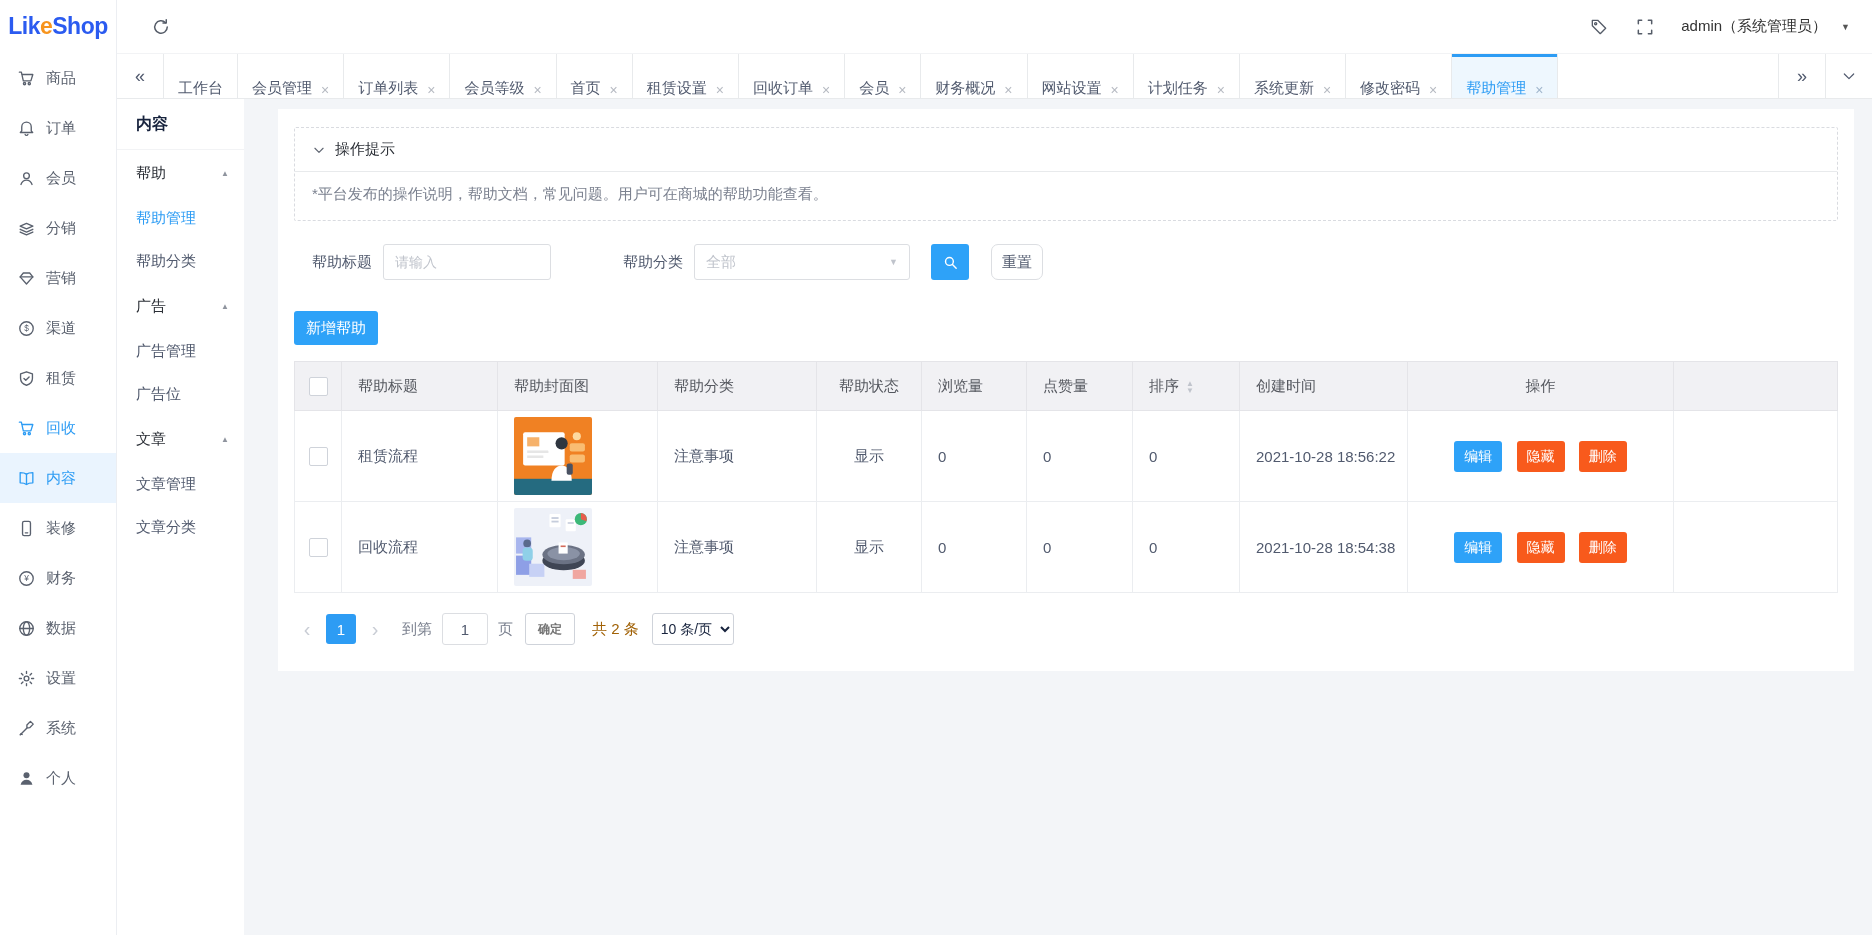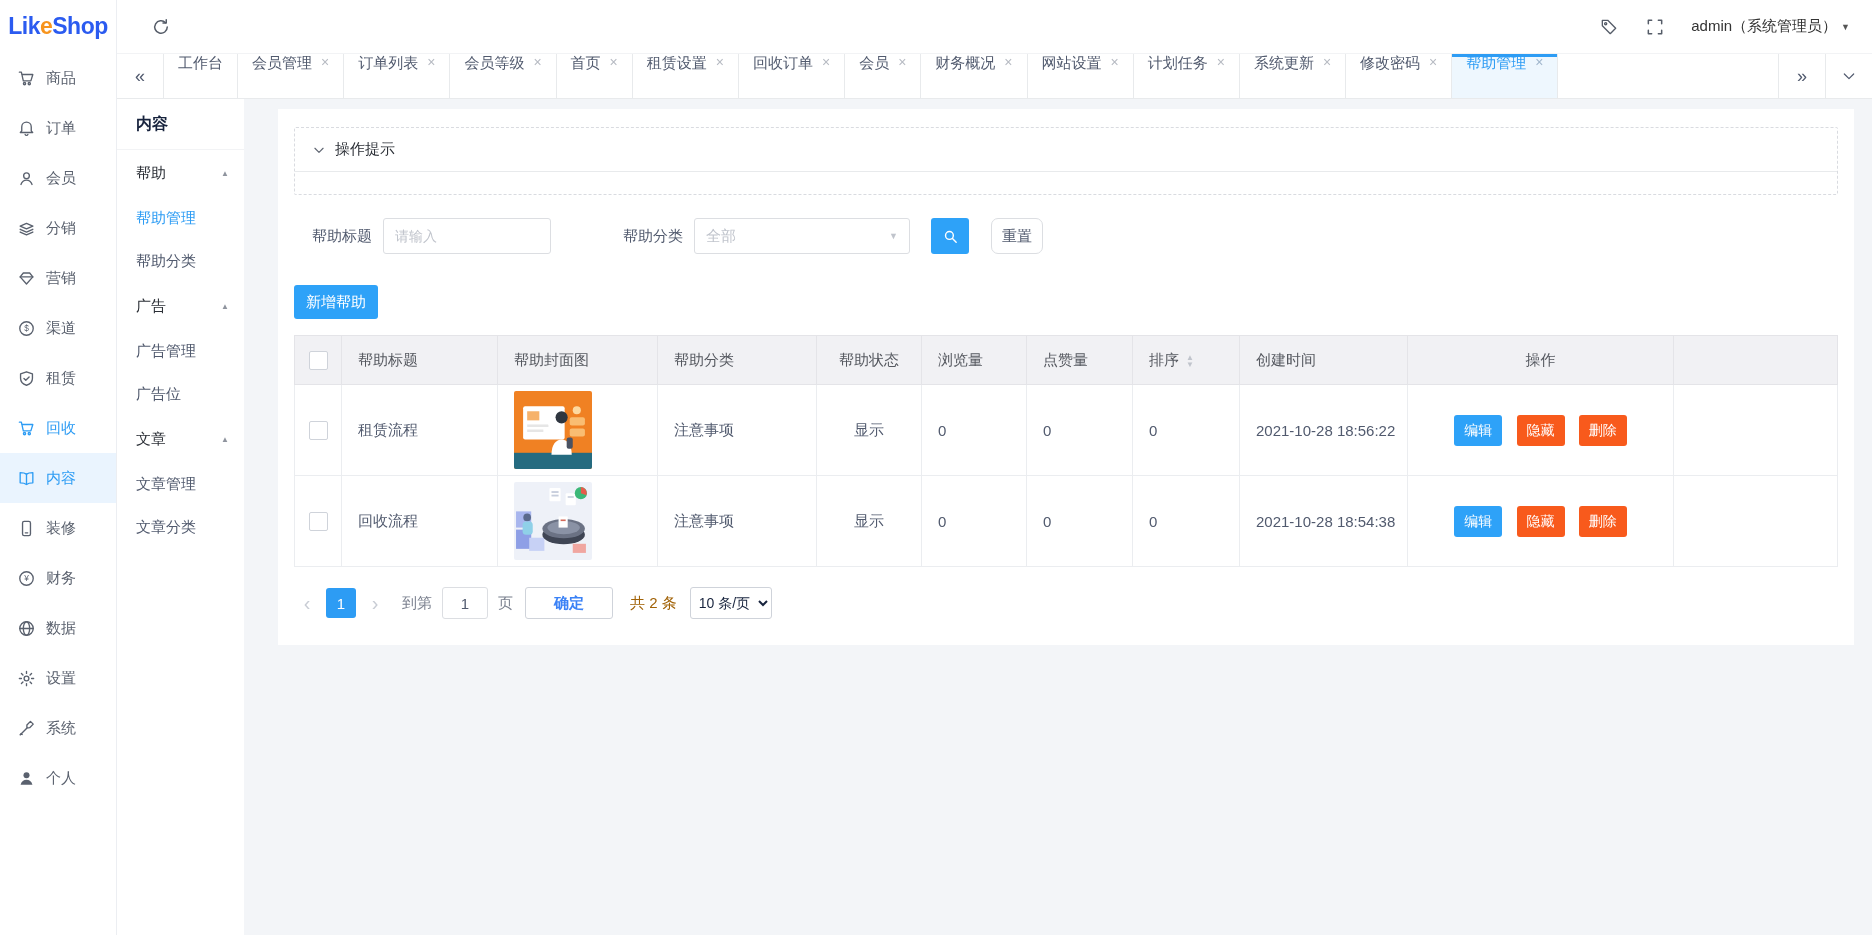--- a/index.html
+++ b/index.html
@@ -11,28 +11,28 @@
   .logo{height:53px;display:flex;align-items:center;justify-content:center;font-size:23px;font-weight:800;letter-spacing:-.5px}
   .logo .b{color:#2b5bf0}.logo .o{color:#f7941d}
   .nav1-item{height:50px;display:flex;align-items:center;padding-left:17px;gap:10px;font-size:15px;color:#5a616e;cursor:pointer}
   .nav1-item.hl{color:#2d9cf4}
   .nav1-item.active{color:#2d9cf4;background:#eaf4fe}
   
   .right{flex:1;display:flex;flex-direction:column;min-width:0}
   .topbar{height:53px;background:#fff;display:flex;align-items:center;padding:0 22px 0 34px;gap:26px;border-bottom:1px solid #f2f3f5}
   .topbar .sp{flex:1}
   .tico{width:20px;height:20px;color:#555c68;cursor:pointer}
-  .user{font-size:15px;color:#333;display:flex;align-items:center;gap:4px;cursor:pointer}
+  .user{font-size:15px;color:#333;display:flex;align-items:center;gap:14px;cursor:pointer}
   .ucaret{font-size:9px;color:#555}
   
   .tabbar{height:44px;background:#fff;border-bottom:1px solid #e8eaec;display:flex;align-items:stretch;flex-shrink:0}
   .tcol{width:46px;display:flex;align-items:center;justify-content:center;border-right:1px solid #e8eaec;font-size:18px;color:#515a6e;cursor:pointer}
   .tcor{border-right:none;border-left:1px solid #e8eaec}
   .tabs{display:flex;flex:1;overflow:hidden}
-  .tab{display:flex;align-items:flex-start;padding:0 14px;border-right:1px solid #e8eaec;font-size:15px;color:#515a6e;cursor:pointer;white-space:nowrap}
+  .tab{display:flex;align-items:flex-end;padding:0 14px;border-right:1px solid #e8eaec;font-size:15px;color:#515a6e;cursor:pointer;white-space:nowrap}
   .tab .x{margin-left:9px;color:#b6bac2;font-size:14px}
   .tab.active{background:#eef7fe;color:#2d9cf4;box-shadow:inset 0 3px 0 #2d9cf4}
   .tab.active .x{color:#a0b6cc}
   .chev{width:16px;height:16px;color:#515a6e}
   
   .contentrow{flex:1;display:flex;min-height:0;background:#f3f5f8}
   .sb2{width:127px;background:#fff;flex-shrink:0}
   .s2title{height:50px;display:flex;align-items:center;padding-left:19px;font-size:16px;font-weight:bold;color:#17233d;border-bottom:1px solid #f2f3f5}
   .group-label{height:47px;display:flex;align-items:center;justify-content:space-between;padding:0 15px 0 19px;font-size:15px;color:#2b2f36;cursor:pointer}
   .group-label .ar{font-size:8px;color:#8f949e}
@@ -68,21 +68,21 @@
   .sortwrap{display:inline-flex;flex-direction:column;margin-left:7px;font-size:8px;color:#c0c4cc;line-height:7px;vertical-align:middle;cursor:pointer}
   .abtn{display:inline-block;height:31px;line-height:31px;padding:0 10px;border-radius:3px;color:#fff;font-size:14px;margin:0 5px;cursor:pointer;border:none}
   .abtn.edit{background:#2ea2f8}
   .abtn.warn{background:#f85a1c}
   
   .pag{display:flex;align-items:center;margin-top:20px;font-size:15px;color:#7b818f}
   .parrow{width:26px;text-align:center;font-size:20px;color:#c8ccd4;cursor:pointer}
   .pnum{width:30px;height:30px;background:#2d9cf4;color:#fff;border-radius:3px;display:flex;align-items:center;justify-content:center;font-size:15px;margin:0 6px;cursor:pointer}
   .pgoto{margin-left:14px}
   .pinput{width:46px;height:32px;border:1px solid #dcdee2;border-radius:3px;text-align:center;font-size:15px;color:#515a6e;margin:0 10px;box-sizing:border-box;outline:none}
-  .pok{height:32px;padding:0 28px;margin-left:12px;background:#fff;border:1px solid #cfd3da;border-radius:3px;font-size:15px;color:#3b82f6;font-weight:bold;cursor:pointer}
+  .pok{height:32px;padding:0 12px;margin-left:12px;background:#fff;border:1px solid #cfd3da;border-radius:3px;font-size:12px;color:#737373;font-weight:bold;cursor:pointer}
   .ptotal{margin-left:17px;color:#a16207}
   .psel{margin-left:13px;height:32px;border:1px solid #cfd3da;border-radius:3px;font-size:14px;color:#17233d;padding:0 4px;background:#fff}
 </style>
 </head>
 <body>
 
 <div class="app">
 
   <aside class="sb1">
     <div class="logo">
@@ -326,20 +326,21 @@
         <div class="card">
 
           <div class="tips">
             <div class="tips-head">
               <svg class="chev" viewBox="0 0 24 24" style="fill:none;stroke:currentColor;stroke-width:2;stroke-linecap:round;stroke-linejoin:round">
                   <polyline points="5 9 12 16 19 9"></polyline>
                 </svg>
               <span>操作提示</span>
             </div>
             <div class="tips-body">
+              <div>*平台发布的操作说明，帮助文档，常见问题。用户可在商城的帮助功能查看。</div>
             </div>
           </div>
 
           <div class="frow">
             <span class="flabel f1">帮助标题</span>
             <input class="tinput" type="text" placeholder="请输入" style="">
             <span class="flabel f2">帮助分类</span>
             <div class="fsel">
               <span>全部</span>
               <span class="selcaret">▼</span>

